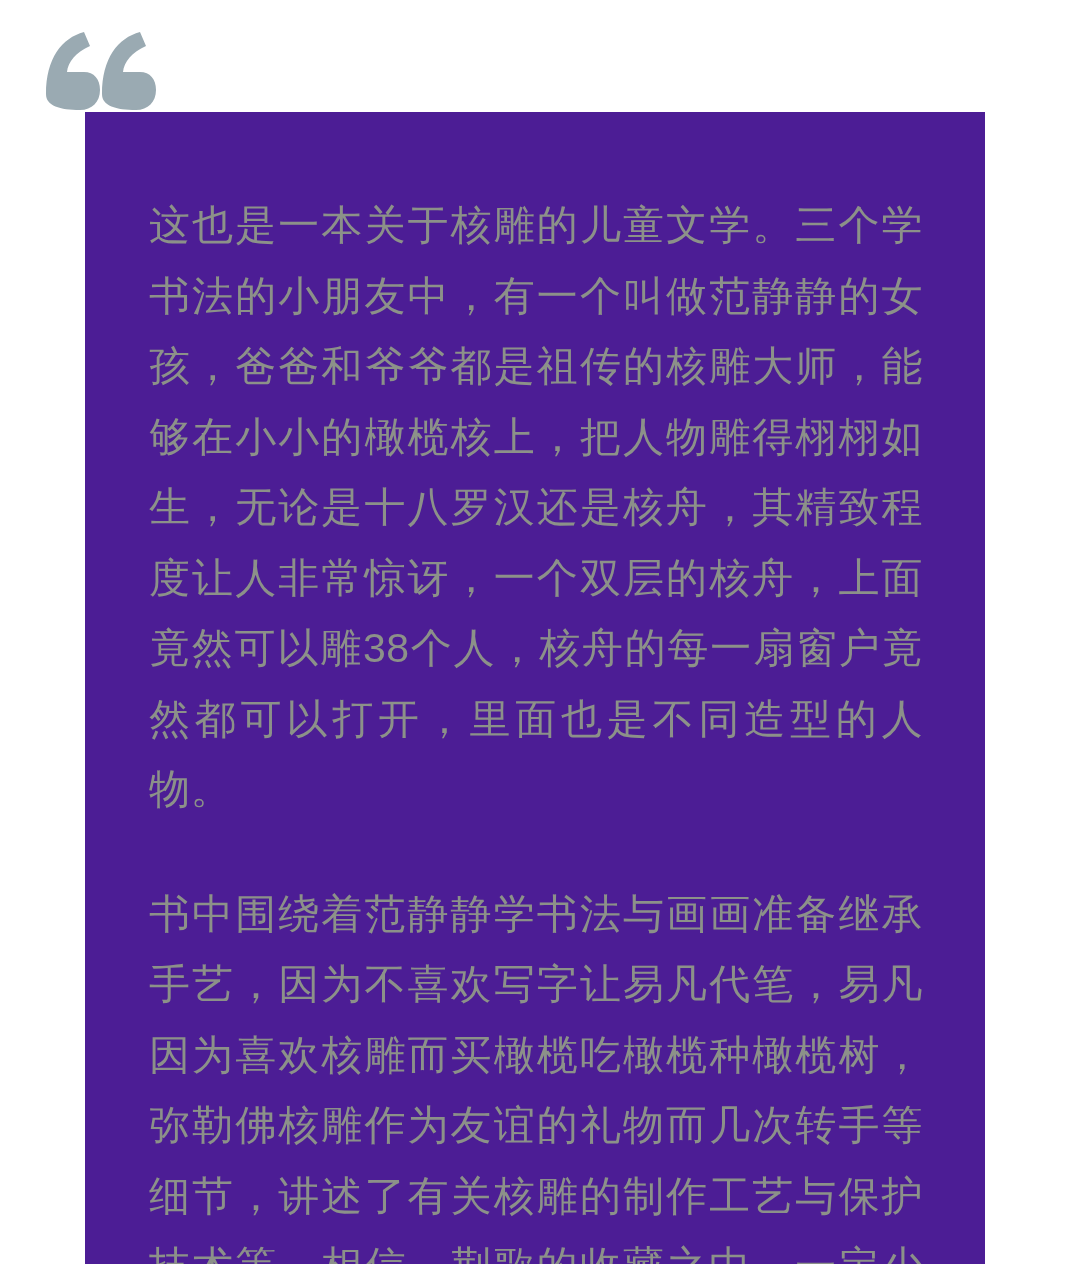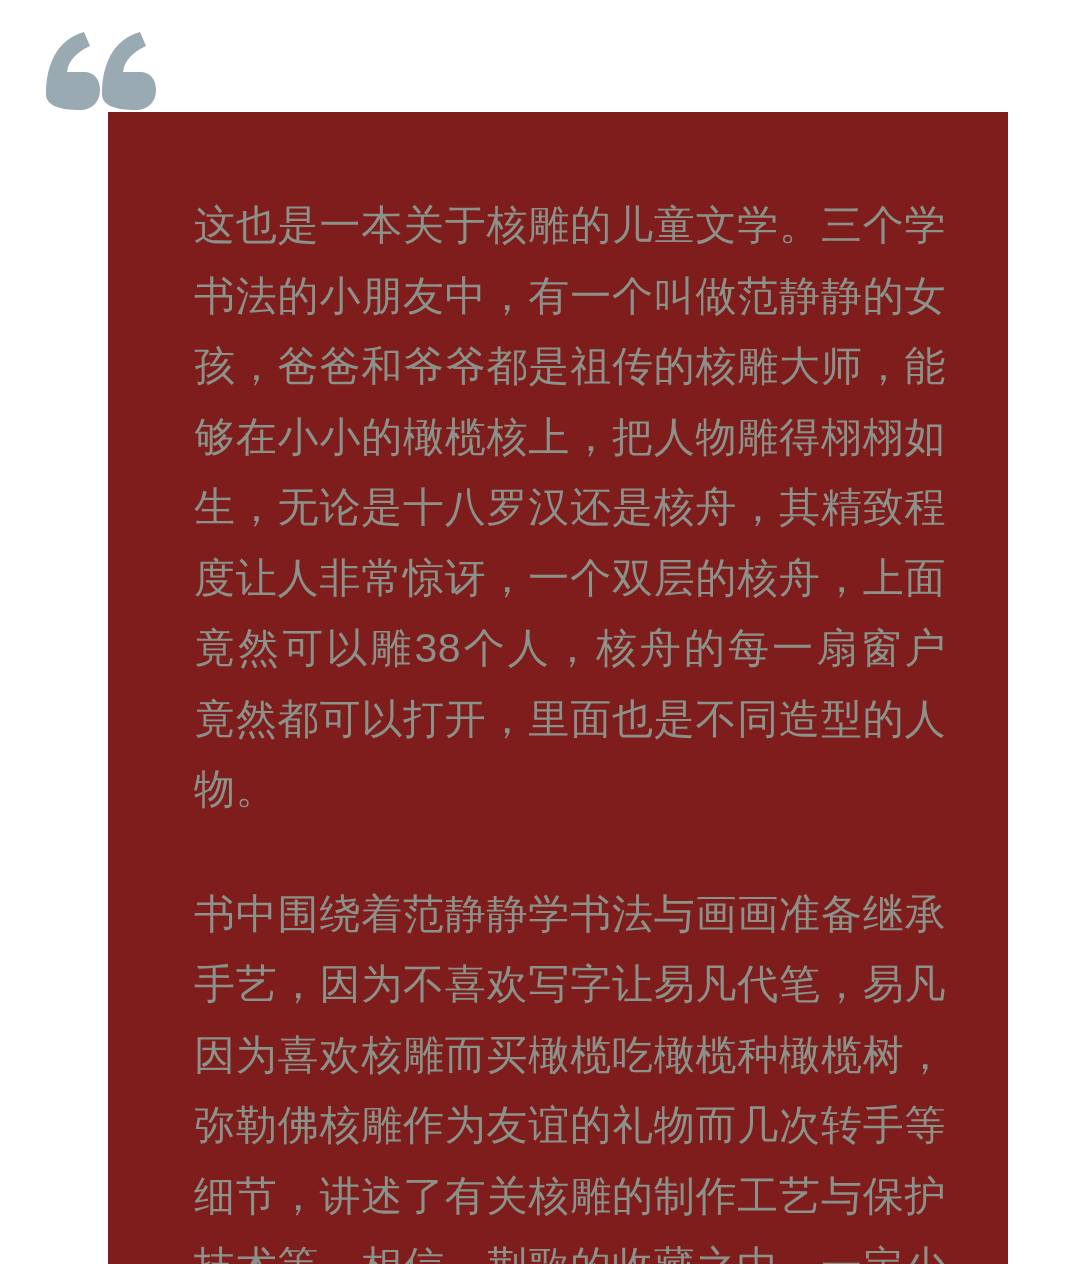--- a/index.html
+++ b/index.html
@@ -28,27 +28,27 @@
     left: 40px;
     top: 28px;
     width: 120px;
     height: 90px;
     z-index: 3;
   }
 
   
   .quote-card {
     position: absolute;
-    left: 108px;
+    left: 85px;
     top: 112px;
     width: 900px;
     height: 1152px;
-    background: #7f1d1d;
+    background: #4c1d95;
     box-sizing: border-box;
-    padding: 78px 62px 60px 86px;
+    padding: 78px 62px 60px 64px;
     z-index: 1;
   }
 
   .quote-body {
     color: #8c9189;
     font-size: 41px;
     line-height: 1.72;
     letter-spacing: 0.5px;
     font-weight: 400;
     text-align: justify;

